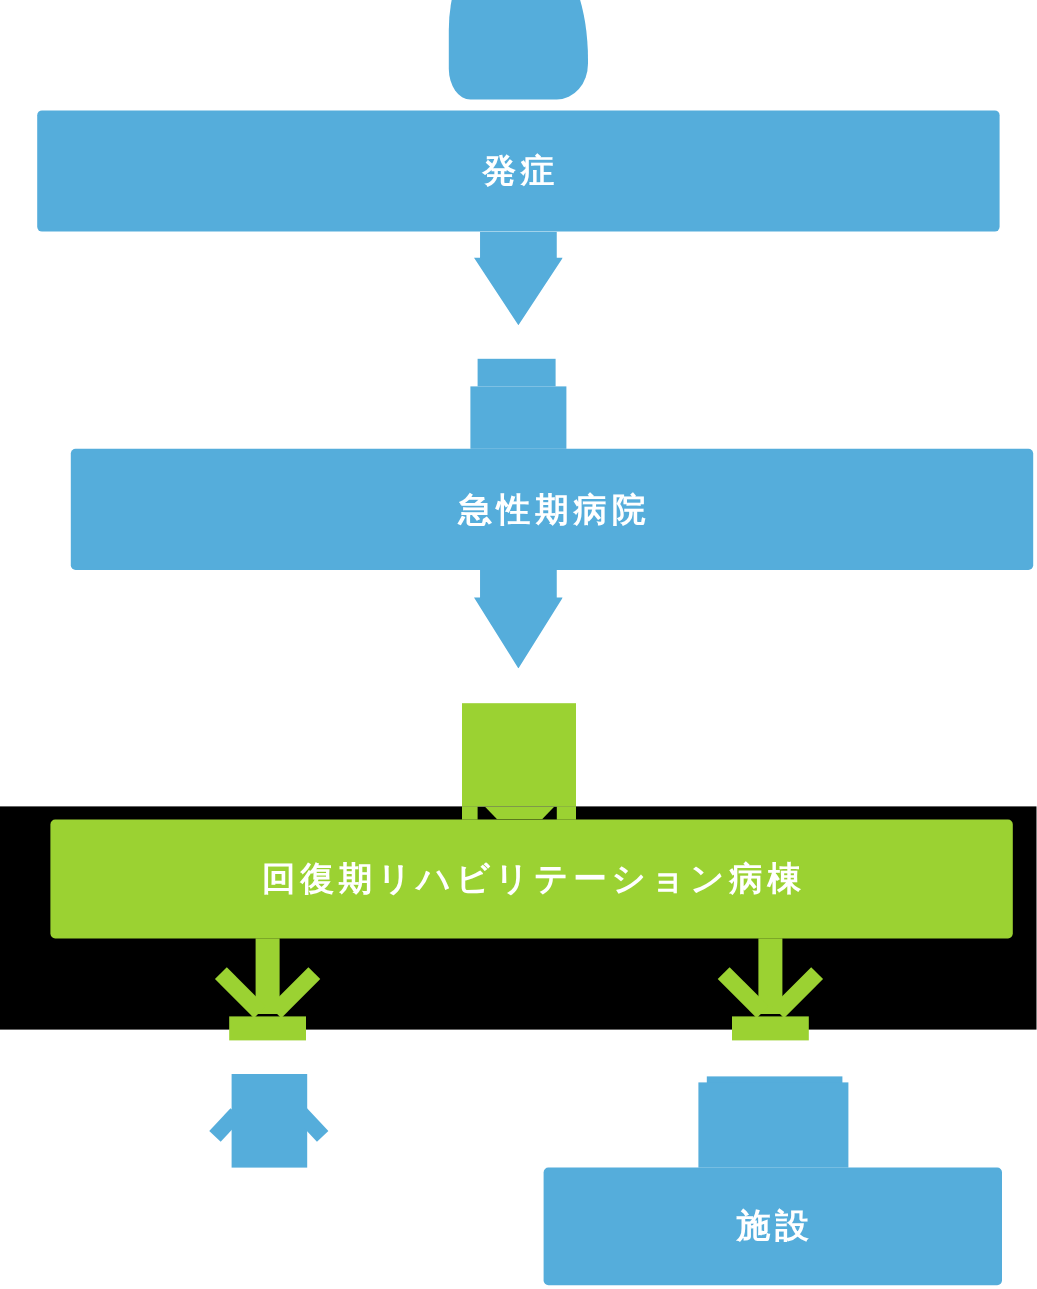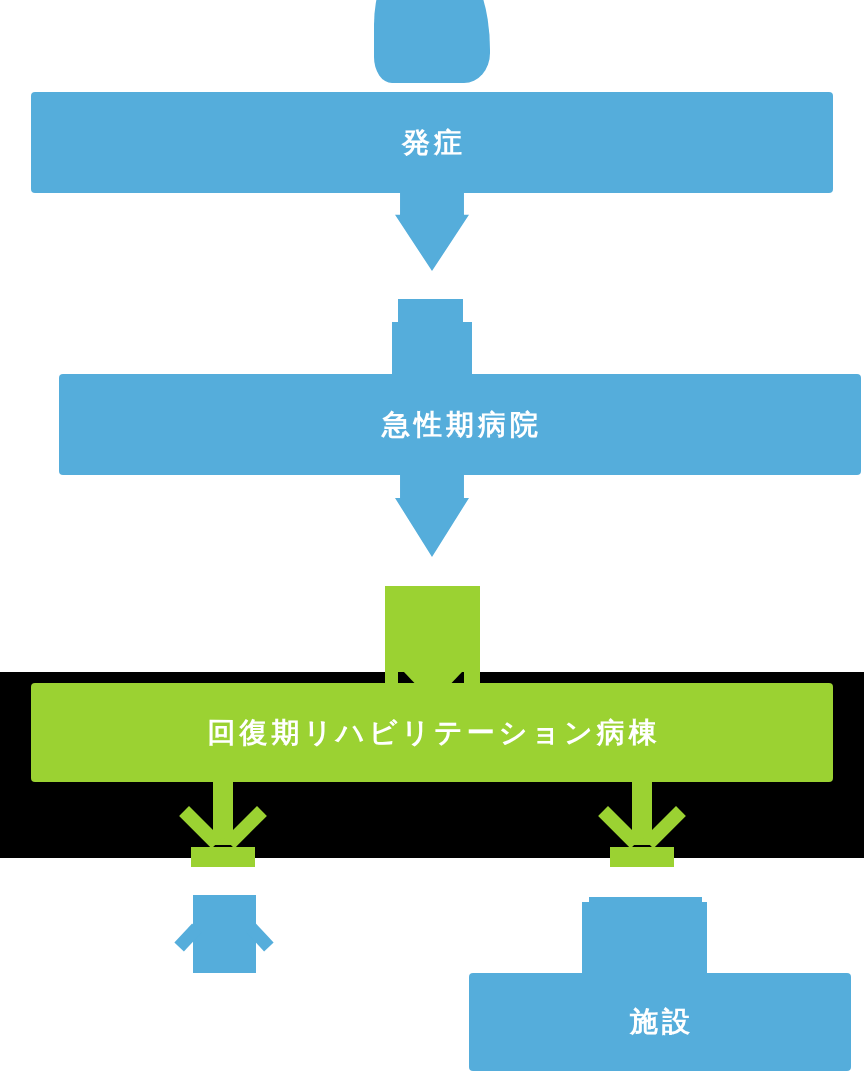--- a/index.html
+++ b/index.html
@@ -13,21 +13,21 @@
     position:relative;width:864px;height:1074px;background:#ffffff;
     overflow:hidden;font-family:"Liberation Sans","DejaVu Sans",sans-serif;border-radius:13px;
   }
   .abs{position:absolute;}
   .bar{
     background:var(--blue);border-radius:4px;
     display:flex;align-items:center;justify-content:center;
     color:var(--label);font-weight:bold;font-size:28px;letter-spacing:4px;
     text-indent:4px;
   }
-  .bar.green{background:var(--green);}
+  .bar.green{background:var(--green);margin-left:11px;}
   .blue-fill{background:var(--blue);}
   .green-fill{background:var(--green);}
 
   
   #dark-band{left:0;top:672px;width:864px;height:186px;background:var(--band);}
 
   
   #person{left:374px;top:-30px;width:116px;height:113px;background:var(--blue);
     border-radius:22px 30px 26px 18px / 55px 80px 30px 26px;}
 
@@ -69,21 +69,21 @@
 
   
   #facility-roof{left:589px;top:897px;width:113px;height:6px;}
   #facility-body{left:582px;top:902px;width:125px;height:71px;}
 
   
   #bar-onset{left:31px;top:92px;width:802px;height:101px;}
   #bar-acute{left:31px;top:374px;width:802px;height:101px;margin-left:28px;}
   #bar-rehab{left:31px;top:683px;width:802px;height:99px;}
   #bar-home{left:31px;top:973px;width:382px;height:98px;}
-  #bar-facility{left:453px;top:973px;width:382px;height:98px;margin-left:16px;}
+  #bar-facility{left:453px;top:973px;width:382px;height:98px;}
 </style>
 </head>
 <body>
 
 <div id="stage">
 
   <div id="dark-band" class="abs"></div>
 
   <div id="person" class="abs"></div>
   <div id="bar-onset" class="abs bar">

